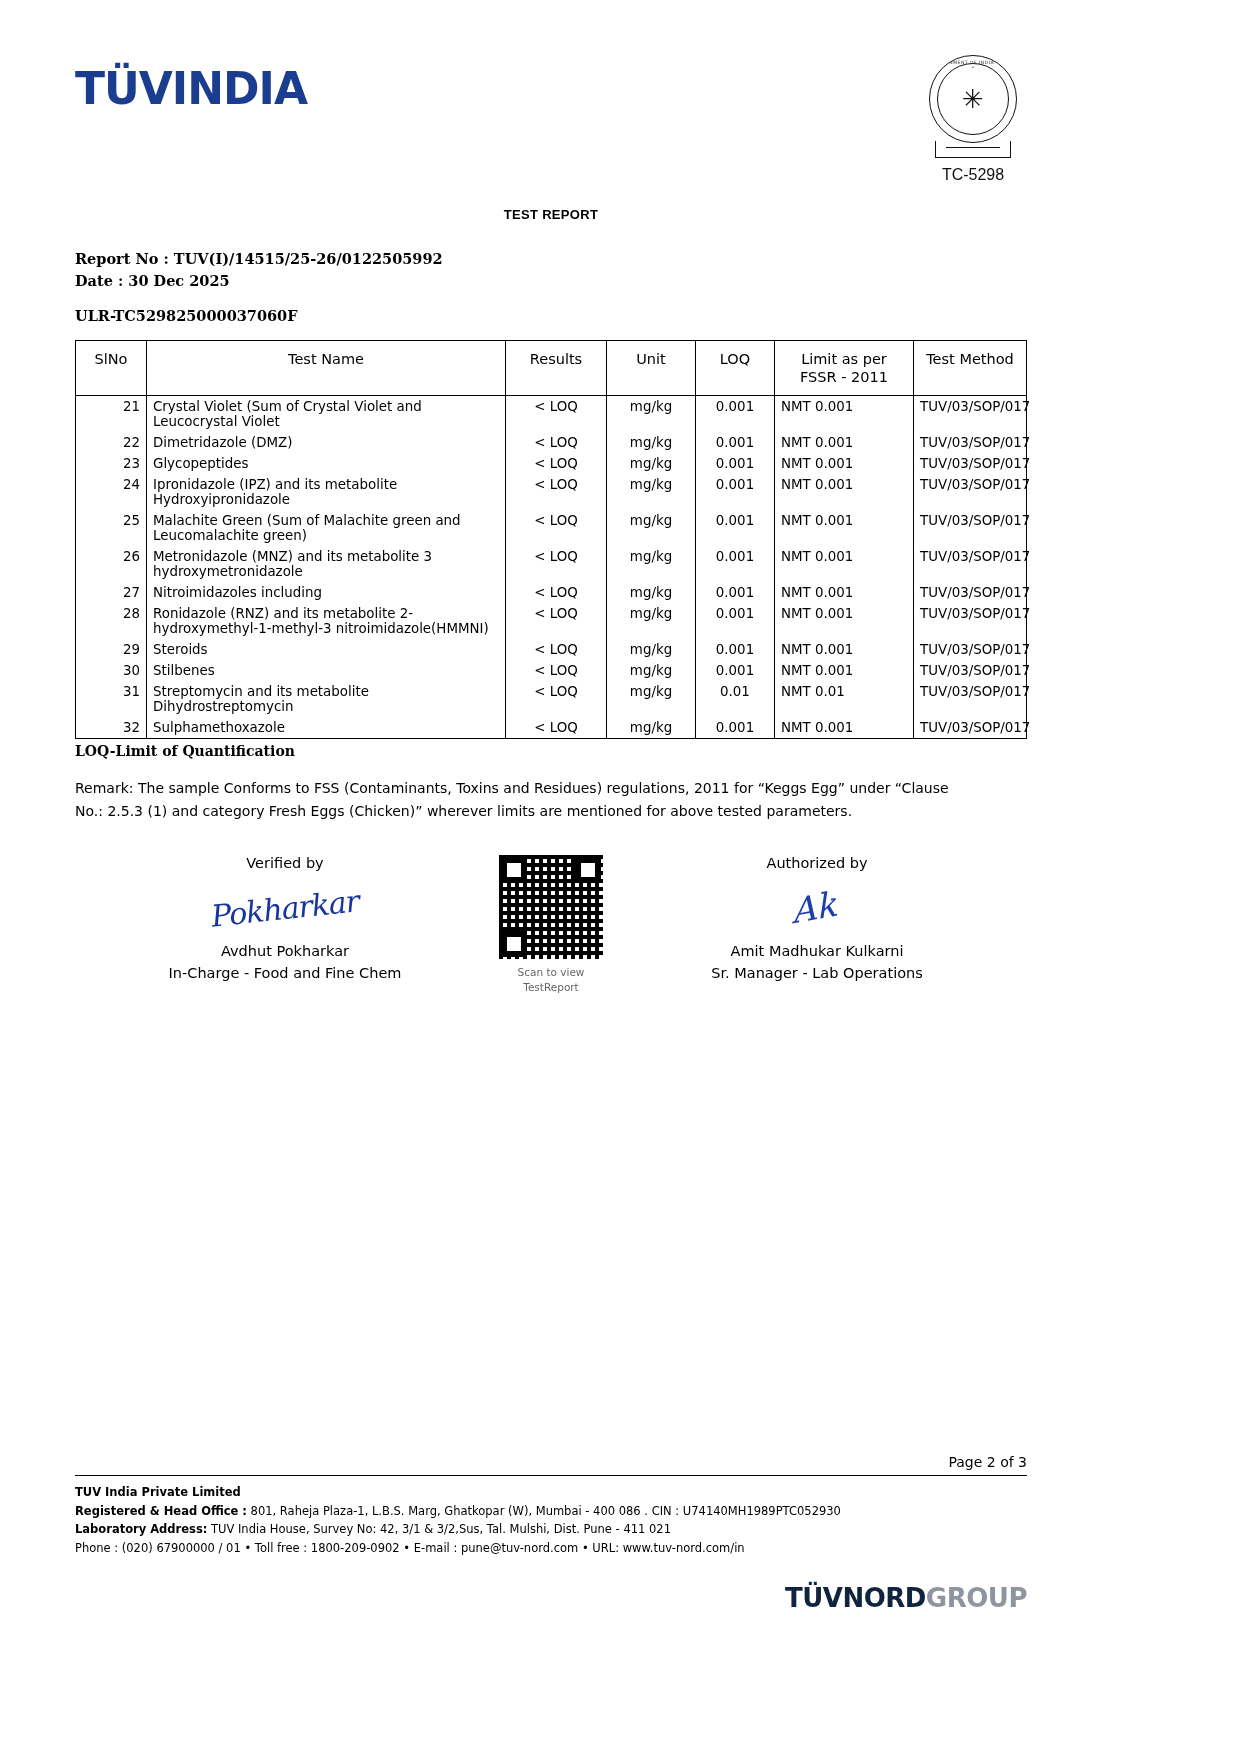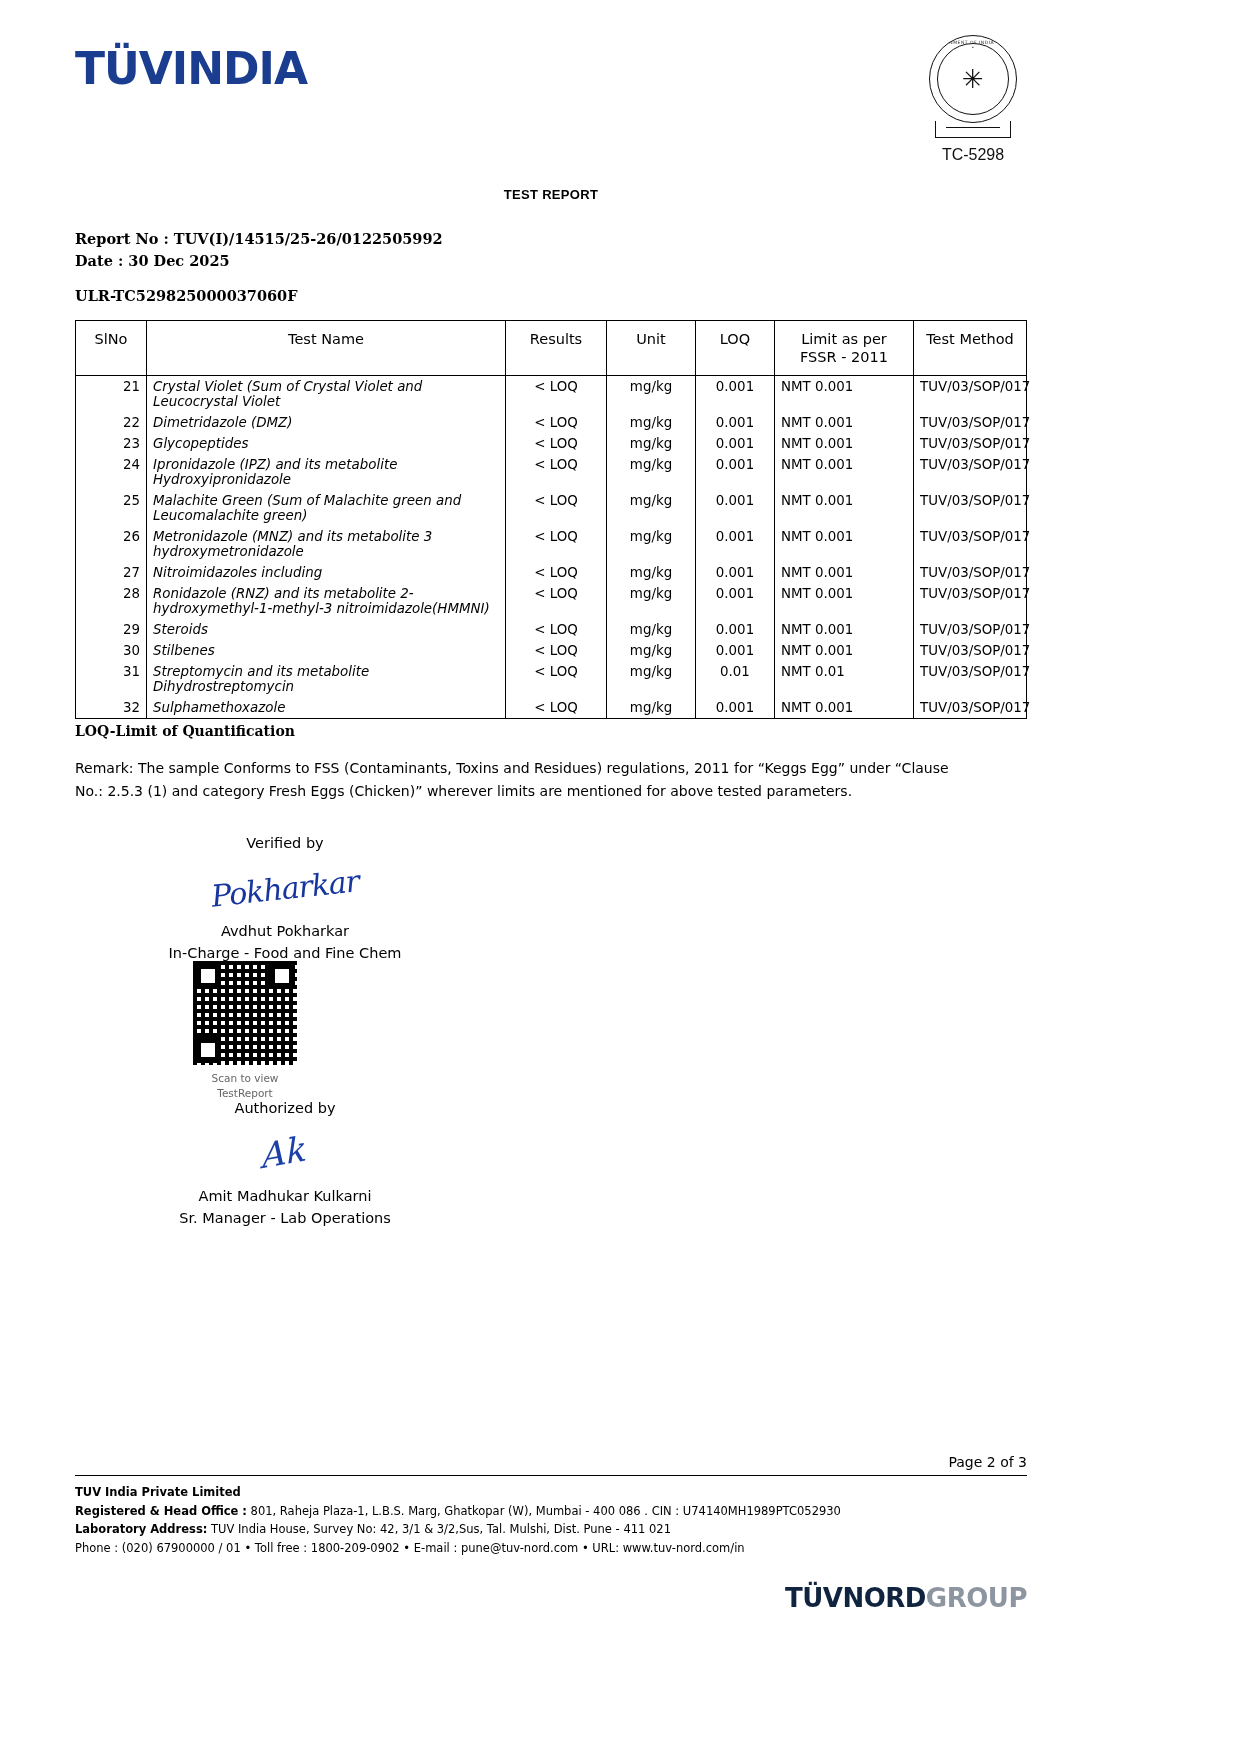--- a/index.html
+++ b/index.html
@@ -12,21 +12,21 @@
     min-height: 1753px;
     font-family: "DejaVu Sans", sans-serif;
     color: #000000;
     position: relative;
   }
   .page {
     position: relative;
     width: 1102px;
     height: 1753px;
     box-sizing: border-box;
-    padding: 35px 75px 0 75px;
+    padding: 55px 75px 0 75px;
   }
 
   
   .header {
     display: flex;
     justify-content: space-between;
     align-items: flex-start;
     height: 120px;
   }
   .logo {
@@ -142,21 +142,21 @@
     text-align: center;
     font-weight: normal;
     font-size: 14.5px;
     padding: 9px 4px;
     line-height: 1.25;
   }
   table.results tbody tr:last-child td {
     border-bottom: 1.2px solid #000;
   }
   td.c-sl { text-align: right; width: 62px; }
-  td.c-name { width: 350px; font-style: italic; }
+  td.c-name { width: 350px; }
   td.c-res { text-align: center; width: 92px; }
   td.c-unit { text-align: center; width: 80px; }
   td.c-loq { text-align: center; width: 70px; }
   td.c-limit { text-align: left; width: 130px; }
   td.c-method { width: auto; padding-left: 10px; }
 
   .loq-note {
     font-size: 14px;
     font-weight: bold;
     font-family: "DejaVu Serif", serif;
@@ -170,21 +170,20 @@
     max-width: 900px;
   }
 
   
   .sign-row {
     margin-top: 32px;
     display: flex;
     justify-content: space-between;
     align-items: flex-start;
     padding: 0 60px;
-    flex-direction: column;
   }
   .sign-col {
     width: 300px;
     text-align: center;
     font-size: 14.5px;
     font-family: "DejaVu Sans", sans-serif;
   }
   .sign-label { margin-bottom: 8px; }
   .sign-img {
     height: 62px;

